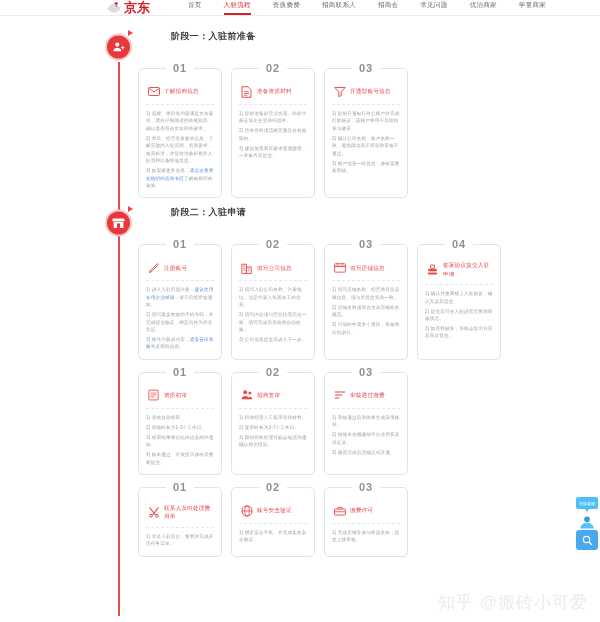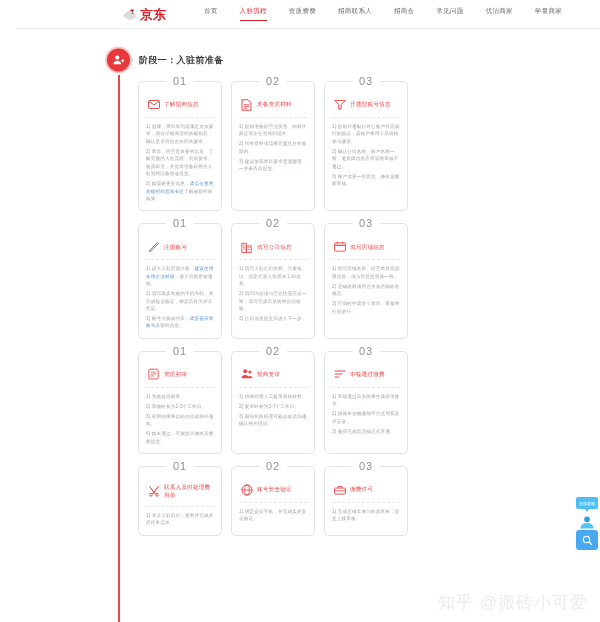--- a/index.html
+++ b/index.html
@@ -5,28 +5,27 @@
   * { box-sizing: border-box; margin:0; padding:0; }
   html,body { width:600px; height:622px; overflow:hidden; }
   body{
     font-family:"Liberation Sans","DejaVu Sans",sans-serif;
     background:#ffffff;
     color:#666;
     position:relative;
   }
   
   #topnav{
-    height:29px;
+    height:16px;
     background:#fff;
     border-bottom:1px solid #ececec;
     display:flex;
     align-items:center;
     padding-left:106px;
     position:relative;
-    margin-left:16px;
   }
   #logo{ display:flex; align-items:center; gap:2px; }
   #logo .dog{ width:16px; height:13px; position:relative; }
   #logo .dog svg{ display:block; }
   #logo .wordmark{
     font-size:13px; font-weight:bold; color:#d9202a; letter-spacing:0px;
     line-height:1;
   }
   #navlinks{ display:flex; align-items:center; margin-left:38px; gap:22px; }
   .navlink{
@@ -44,22 +43,23 @@
 
   
   #timeline{
     position:absolute; left:118px; top:46px; width:2px; height:554px;
     background:#e8494b;
   }
 
   .stage{ position:relative; }
 
   .stage-head{
-    position:relative; height:34px; display:flex; align-items:center;
+    position:relative; height:34px; display:flex; align-items:flex-start;
     padding-left:96px;
+    gap:32px;
   }
   .stage-marker{
     position:absolute; left:105px; top:50%; transform:translateY(-50%);
     width:27px; height:27px; border-radius:50%;
     background:#e8383c; border:2.5px solid #f7c9ca;
     display:flex; align-items:center; justify-content:center;
     color:#fff;
   }
   .stage-marker svg{ display:block; }
   .stage-arrow{
@@ -85,21 +85,21 @@
     border-radius:5px;
     position:relative;
     padding:11px 7px 8px 7px;
   }
   .card.tall4{ width:84px; }
 
   
   .card-num{
     position:absolute; top:-7px; left:50%; transform:translateX(-50%);
     background:#fff; padding:0 7px;
-    font-size:11px; color:#8c9199; font-weight:normal;
+    font-size:11px; color:#8c9199; font-weight:bold;
     letter-spacing:1px; line-height:13px;
   }
 
   .card-head{
     display:flex; align-items:center; gap:4px;
     min-height:20px; padding:5px 1px 6px 1px;
     border-bottom:1px dashed #e4e7ec;
     margin-bottom:5px;
   }
   .card-ico{
@@ -246,20 +246,31 @@
           <div class="bullet">1) 提前开通银行对公账户并完成打款验证，该账户将用于后续结算与缴费。</div>
           <div class="bullet">2) 确认公司名称、账户名称一致，避免因信息不符导致审核不通过。</div>
           <div class="bullet">3) 账户信息一经提交，修改需重新审核。</div>
         </div>
       </div>
 
     </div>
   </div>
 
   <div class="stage">
+    <div class="stage-head">
+      <span class="stage-marker">
+        <svg width="13" height="13" viewBox="0 0 16 16" fill="#fff">
+          <path d="M2 6.4h12V14H2z"></path>
+          <path d="M1.2 2.6h13.6l1 3.2H0.2z"></path>
+          <rect x="6.1" y="8.6" width="3.8" height="5.4" fill="#e8383c"></rect>
+        </svg>
+      </span>
+      <span class="stage-arrow"></span>
+      <span class="stage-title">阶段二：入驻申请</span>
+    </div>
     <div class="cards">
 
       <div class="card">
         <span class="card-num">01</span>
         <div class="card-head">
           <span class="card-ico">
             <svg width="12" height="12" viewBox="0 0 16 16">
               <path d="M2 14l2-0.6L14 3.4 12.6 2 2.6 12z" fill="none" stroke="#e8494b" stroke-width="1.3"></path>
             </svg>
           </span>
@@ -303,20 +314,38 @@
           </span>
           <span class="card-title">填写店铺信息</span>
         </div>
         <div class="card-body">
           <div class="bullet">1) 填写店铺名称、经营类目及品牌信息，须与所提交资质一致。</div>
           <div class="bullet">2) 店铺名称须符合京东店铺命名规范。</div>
           <div class="bullet">3) 可同时申请多个类目，审核将分别进行。</div>
         </div>
       </div>
 
+      <div class="card tall4">
+        <span class="card-num">04</span>
+        <div class="card-head">
+          <span class="card-ico">
+            <svg width="11" height="12" viewBox="0 0 14 16">
+              <path d="M4.4 1.4h5.2v4.2H4.4z" fill="none" stroke="#e8494b" stroke-width="1.2"></path>
+              <path d="M1.4 6.4h11.2v3.4H1.4z" fill="#e8494b"></path>
+              <rect x="1" y="11.4" width="12" height="2.6" rx="0.6" fill="#e8494b"></rect>
+            </svg>
+          </span>
+          <span class="card-title">签署协议提交入驻申请</span>
+        </div>
+        <div class="card-body">
+          <div class="bullet">1) 确认并签署线上入驻协议，确认无误后提交。</div>
+          <div class="bullet">2) 提交后可在入驻进度页查询审核状态。</div>
+          <div class="bullet">3) 如资料缺失，系统会提示补充后再次提交。</div>
+        </div>
+      </div>
 
     </div>
   </div>
 
   <div class="stage">
     <div class="cards">
 
       <div class="card">
         <span class="card-num">01</span>
         <div class="card-head">

